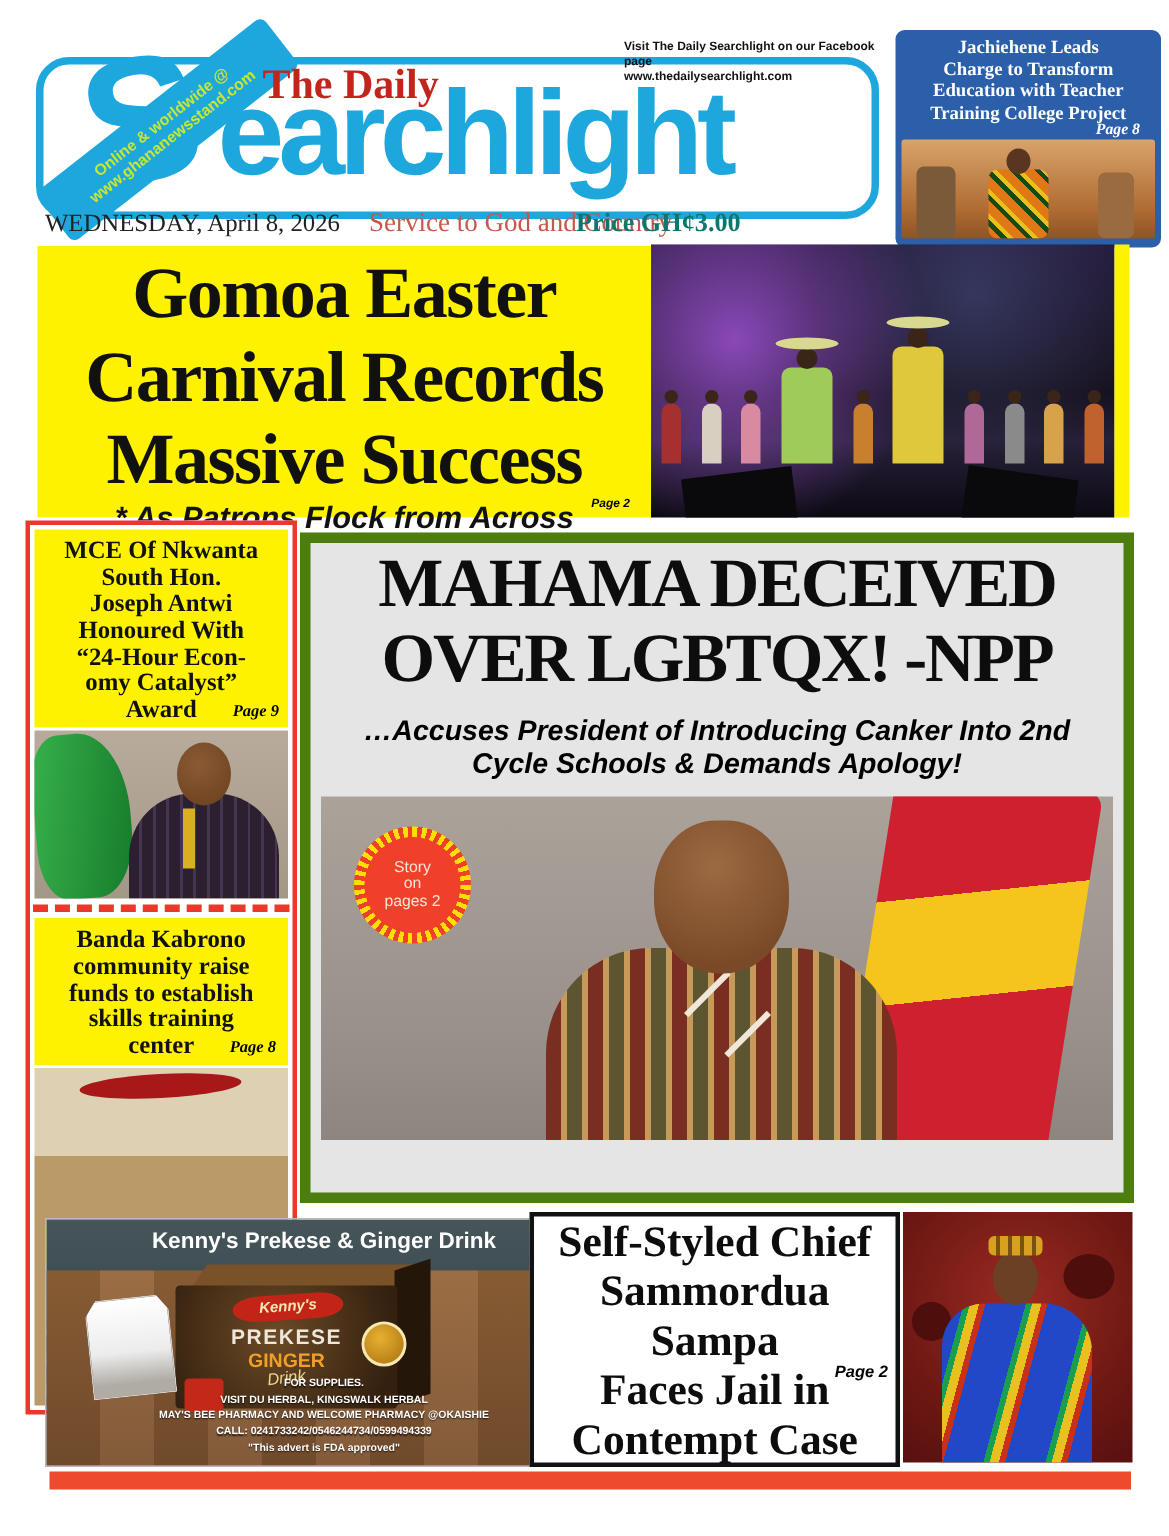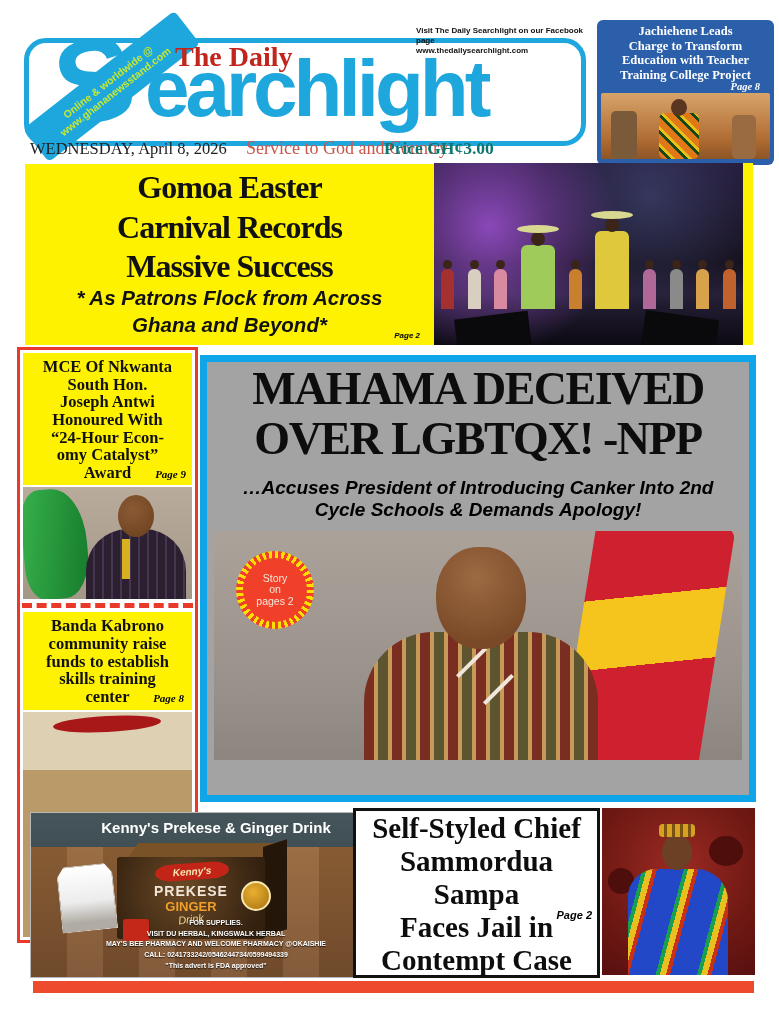--- a/index.html
+++ b/index.html
@@ -31,21 +31,21 @@
   .jachi-art{position:relative;height:66px;margin:0 2px;border-radius:2px;overflow:hidden;
              background:linear-gradient(180deg,#d7a46a,#b06c33 70%,#8d5526);}
   .jachi-chief{position:absolute;left:58px;top:20px;width:40px;height:46px;border-radius:6px;
                background:repeating-linear-gradient(45deg,#e07818 0 6px,#184818 6px 9px,#e8c018 9px 12px);}
   .jachi-head{position:absolute;left:70px;top:6px;width:16px;height:17px;border-radius:50%;background:#5a3620;}
   .jachi-f1{position:absolute;left:10px;top:18px;width:26px;height:48px;border-radius:5px;background:#7a5a38;}
   .jachi-f2{position:absolute;right:14px;top:22px;width:24px;height:44px;border-radius:5px;background:#9a6a40;}
 
   
   .gomoa-box{left:25px;top:164px;width:409px;height:181px;background:#fff200;}
-  .gomoa-box .hl{font-weight:bold;font-size:32px;line-height:0.99;letter-spacing:-1px;text-align:center;
+  .gomoa-box .hl{font-weight:bold;font-size:48px;line-height:0.99;letter-spacing:-1px;text-align:center;
                  color:#111;padding-top:8px;}
   .gomoa-box .sub{font-weight:bold;font-style:italic;font-size:20.5px;line-height:1.12;text-align:center;
                   color:#111;margin-top:4px;}
   .gomoa-box .pg{position:absolute;right:14px;bottom:5px;font-size:8px;font-weight:bold;font-style:italic;}
 
   
   .carnival{left:434px;top:163px;width:309px;height:182px;overflow:hidden;
     background:radial-gradient(circle at 18% 35%, rgba(165,85,220,.8), transparent 46%),
                radial-gradient(circle at 70% 18%, rgba(70,80,130,.55), transparent 42%),
                linear-gradient(180deg,#241a38 0%,#17121f 55%,#272039 72%,#0c0a12 100%);}
@@ -78,21 +78,21 @@
   .mce-medal{position:absolute;right:62px;top:52px;width:8px;height:40px;background:#d8b020;}
   .banda-art{position:relative;flex:1;margin-top:2px;overflow:hidden;
              background:linear-gradient(180deg,#ded0b2 0 26%,#bb9a6a 26% 100%);}
   .banda-drape{position:absolute;top:4px;left:18%;width:64%;height:16px;background:#a81818;
                border-radius:50%;transform:rotate(-3deg);}
   .banda-fig{position:absolute;bottom:0;width:44px;height:62px;border-radius:10px 10px 0 0;
              background:repeating-linear-gradient(45deg,#187838 0 5px,#eae2d0 5px 8px,#c89018 8px 11px,#a82818 11px 14px);}
   .banda-fig::before{content:"";position:absolute;top:-16px;left:14px;width:16px;height:17px;border-radius:50%;background:#4a2c18;}
 
   
-  .main-box{left:200px;top:355px;width:556px;height:447px;border:7px solid #0ea5e9;box-sizing:border-box;background:#a3a3a3;}
+  .main-box{left:200px;top:355px;width:556px;height:447px;border:7px solid #4d7c0f;box-sizing:border-box;background:#e5e5e5;}
   .main-box .hl{font-weight:bold;font-size:46px;line-height:1.0;letter-spacing:-1.5px;text-align:center;
                 color:#0d0d0d;margin-top:4px;}
   .main-box .sub{font-weight:bold;font-style:italic;font-size:19px;line-height:1.16;text-align:center;margin-top:15px;}
   .mahama-art{position:relative;margin:10px 7px 0;height:229px;overflow:hidden;
               background:linear-gradient(180deg,#aba29a,#98908a 70%,#8d857f);}
   .flag-cloth{position:absolute;right:26px;top:-14px;width:138px;height:260px;border-radius:10px;
               transform:rotate(9deg);
               background:linear-gradient(165deg,#cf2030 0 32%,#f5c51e 32% 56%,#cf2030 56% 100%);}
   .m-body{position:absolute;left:150px;bottom:-4px;width:234px;height:132px;border-radius:70px 70px 0 0;
           background:repeating-linear-gradient(90deg,#7a2e22 0 10px,#c89a5a 10px 14px,#5d5430 14px 24px,#c89a5a 24px 28px);}

